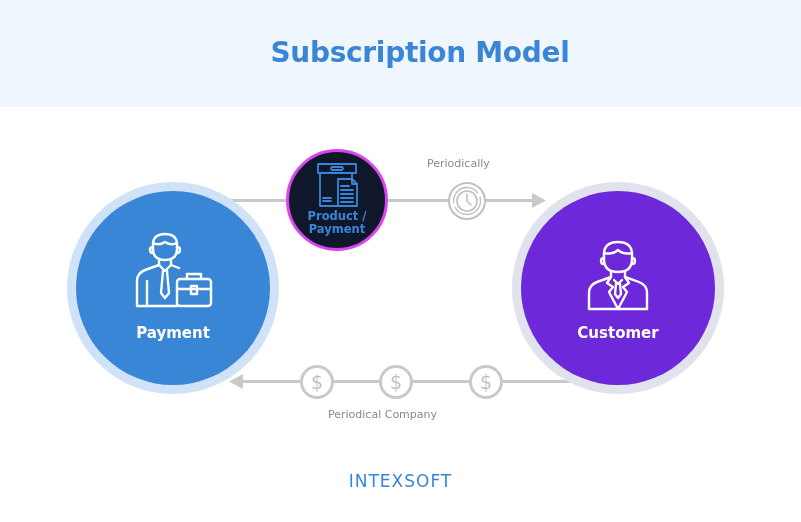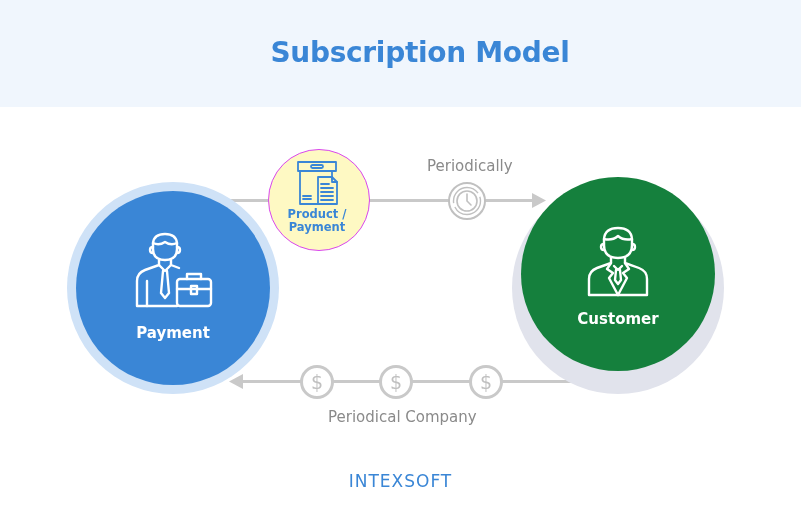--- a/index.html
+++ b/index.html
@@ -16,39 +16,39 @@
     color: #3a86d6; letter-spacing: -0.3px; padding-left: 39px;
   }
 
   .abs { position: absolute; }
   .line { position: absolute; background: #c9c9c9; height: 3px; }
 
   .big-circle { position: absolute; border-radius: 50%; }
   .company-outer { left: 67px; top: 182px; width: 212px; height: 212px; background: #cfe2f7; }
   .company-inner { left: 76px; top: 191px; width: 194px; height: 194px; background: #3a86d6; }
   .customer-outer { left: 512px; top: 182px; width: 212px; height: 212px; background: #e1e3ec; }
-  .customer-inner { left: 521px; top: 177px; width: 194px; height: 194px; background: #15803d; }
+  .customer-inner { left: 521px; top: 191px; width: 194px; height: 194px; background: #6d28d9; }
 
   .node-label {
     position: absolute; width: 194px; text-align: center;
     font-family: "DejaVu Sans", sans-serif; font-weight: bold; font-size: 15px; color: #ffffff;
   }
 
   .product-circle {
-    position: absolute; left: 268px; top: 149px; width: 102px; height: 102px;
-    border-radius: 50%; border: 1px solid #d946ef; background: #fef9c3;
+    position: absolute; left: 286px; top: 149px; width: 102px; height: 102px;
+    border-radius: 50%; border: 3px solid #d946ef; background: #0f172a;
   }
   .product-label {
     position: absolute; left: 0; top: 58px; width: 96px; text-align: center;
     font-family: "DejaVu Sans", sans-serif; font-weight: bold; font-size: 11.5px;
     line-height: 13px; color: #3a86d6;
   }
 
   .small-label {
-    position: absolute; font-family: "DejaVu Sans", sans-serif; font-size: 15px; color: #8a8a8a;
+    position: absolute; font-family: "DejaVu Sans", sans-serif; font-size: 11px; color: #8a8a8a;
   }
 
   .coin {
     position: absolute; width: 34px; height: 34px; border-radius: 50%;
     border: 3px solid #c9c9c9; background: #ffffff; text-align: center;
     font-family: "DejaVu Sans", sans-serif; font-size: 19px; line-height: 28px; color: #c0c0c0;
   }
 
   .logo {
     position: absolute; left: 0; top: 471px; width: 801px; text-align: center;

